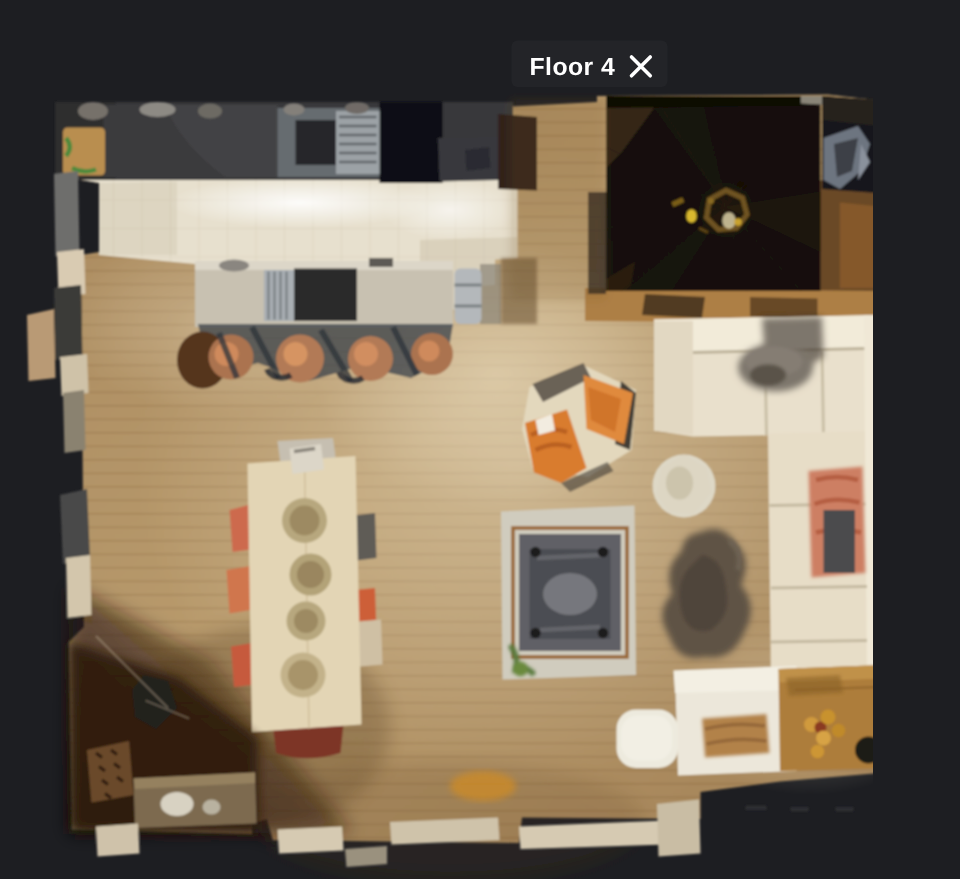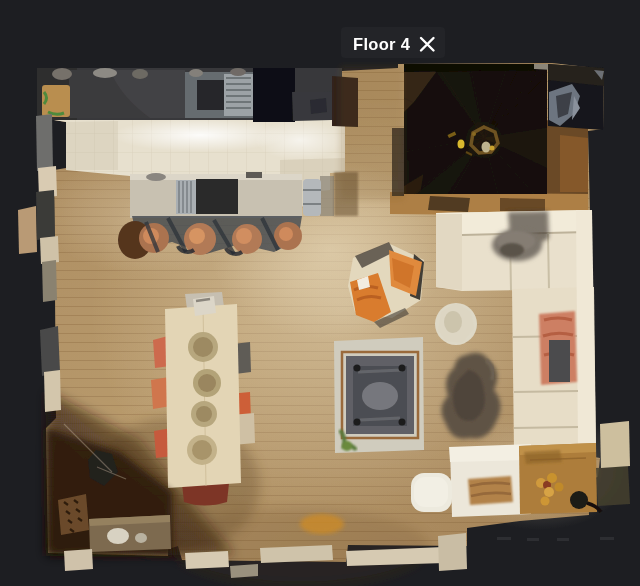--- a/index.html
+++ b/index.html
@@ -1,16 +1,16 @@
 <!DOCTYPE html>
 <html><head>
 <meta charset="utf-8">
 <style>
 html,body{margin:0;padding:0;background:#1d1e22;}
-#stage{position:relative;width:640px;height:586px;overflow:hidden;background:#1d1e22;
+#stage{position:relative;width:582px;height:586px;overflow:hidden;background:#1d1e22;
  font-family:"Liberation Sans",sans-serif;}
 </style>
 </head>
 <body>
 <div id="stage">
 <svg width="640" height="586" viewBox="0 0 640 586">
 <defs>
  <linearGradient id="woodg" x1="0" y1="0" x2="1" y2="1">
   <stop offset="0" stop-color="#aa8a5f"></stop>
   <stop offset="0.45" stop-color="#b89a6c"></stop>

